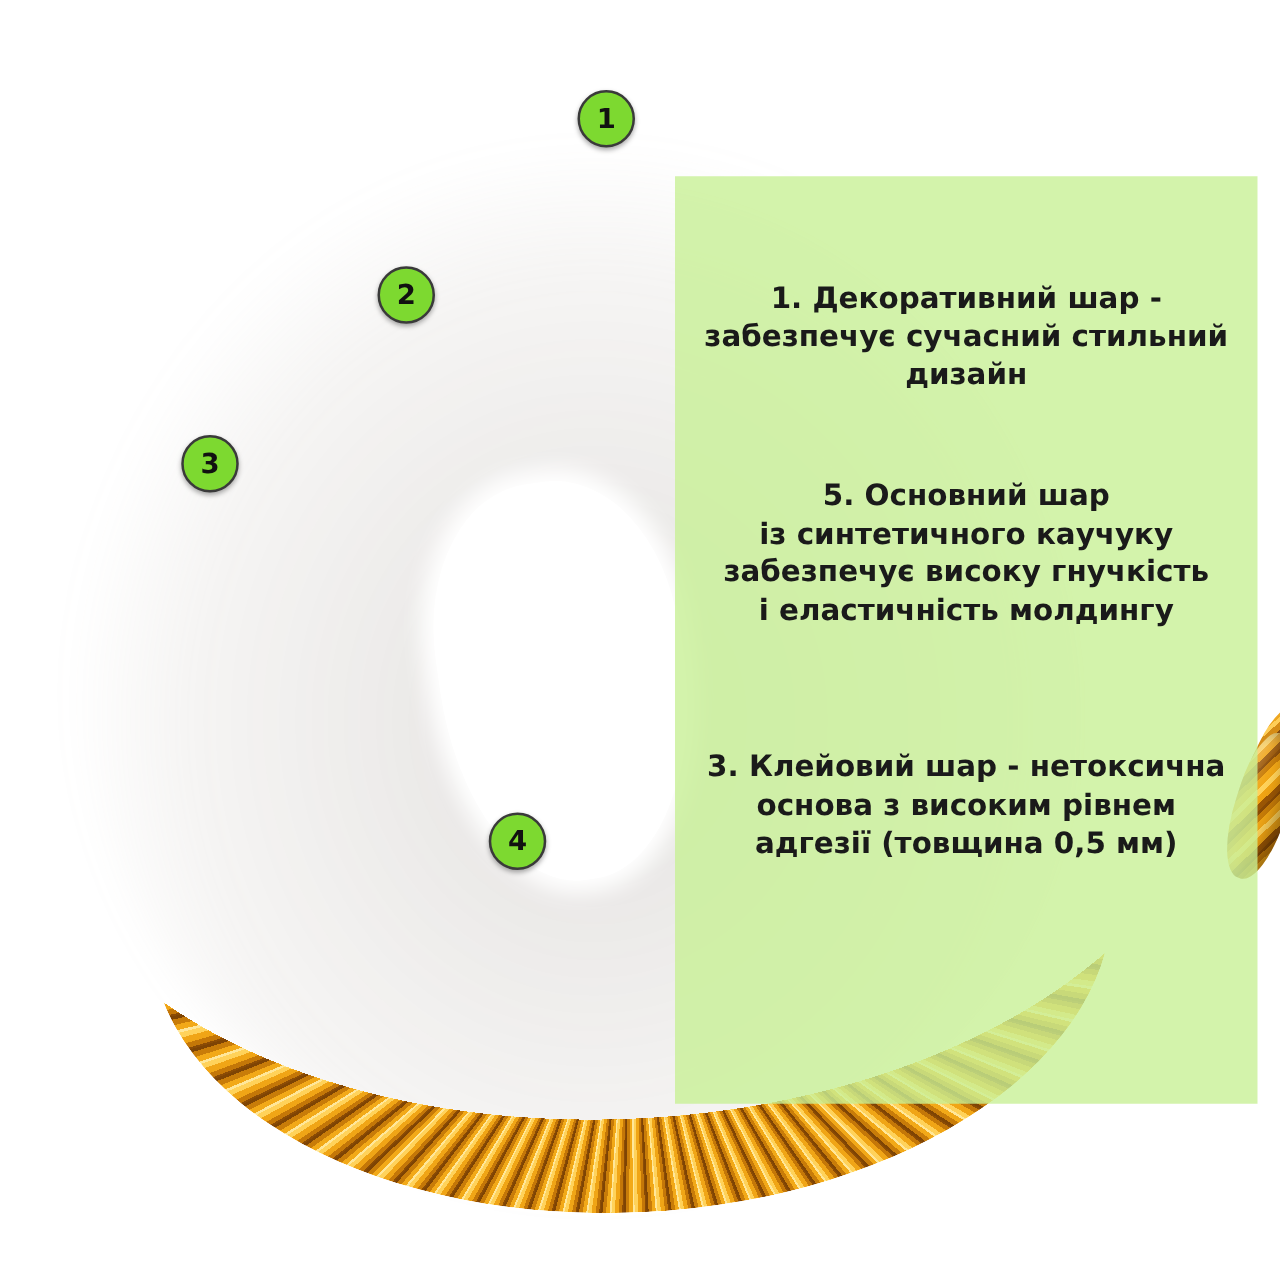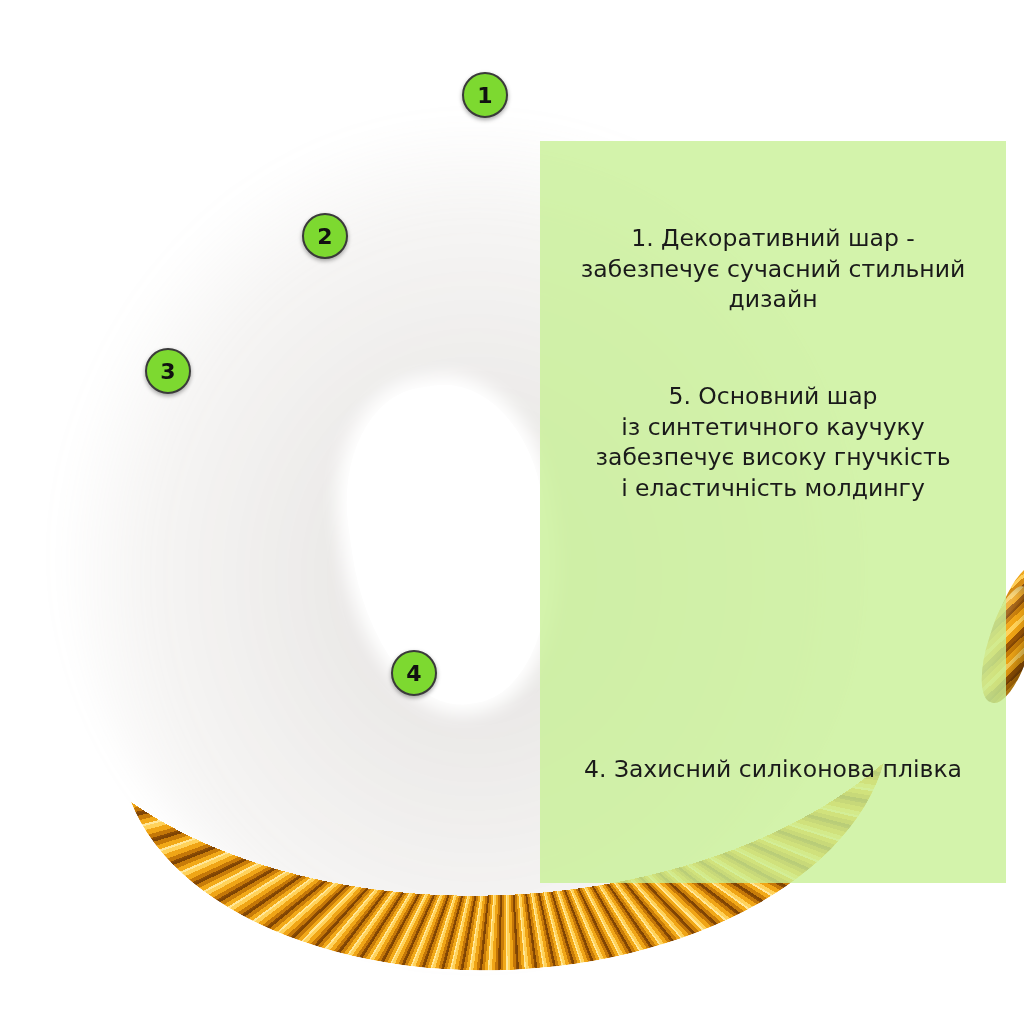--- a/index.html
+++ b/index.html
@@ -139,21 +139,21 @@
   #panel{
     position:absolute;left:540px;top:141px;width:466px;height:742px;
     background:rgba(200,240,150,0.80);
     z-index:30;
     display:flex;flex-direction:column;
     padding:0;box-sizing:border-box;
   }
   .pitem{
     color:#1a1a1a;
     font-size:23.5px;
-    font-weight:normal;
+    font-weight:bold;
     line-height:1.30;
     text-align:center;
     padding:0 14px;
     box-sizing:border-box;
     white-space:pre-line;
     font-family:"DejaVu Sans","Liberation Sans",sans-serif;
   }
   #i1{position:absolute;left:0;top:82px;width:466px;}
   #i2{position:absolute;left:0;top:240px;width:466px;}
   #i3{position:absolute;left:0;top:457px;width:466px;}
@@ -278,16 +278,18 @@
   <div class="badge" style="left:391px;top:650px;">4</div>
 
   <div id="panel">
     <div id="i1" class="pitem">1. Декоративний шар -
 забезпечує сучасний стильний
 дизайн</div>
     <div id="i2" class="pitem">5. Основний шар
 із синтетичного каучуку
 забезпечує високу гнучкість
 і еластичність молдингу</div>
-    <div id="i4" class="pitem">4. Захисний силіконова плівка</div>
+    <div id="i3" class="pitem">3. Клейовий шар - нетоксична
+основа з високим рівнем
+адгезії (товщина 0,5 мм)</div>
   </div>
 
 </div>
 
 </body></html>

